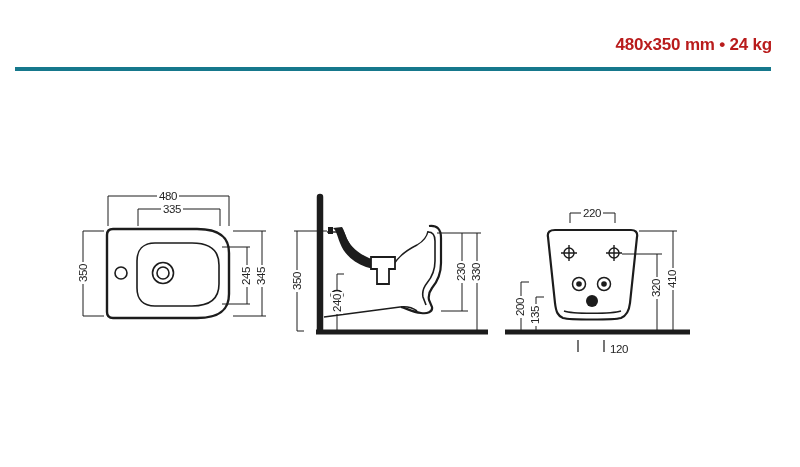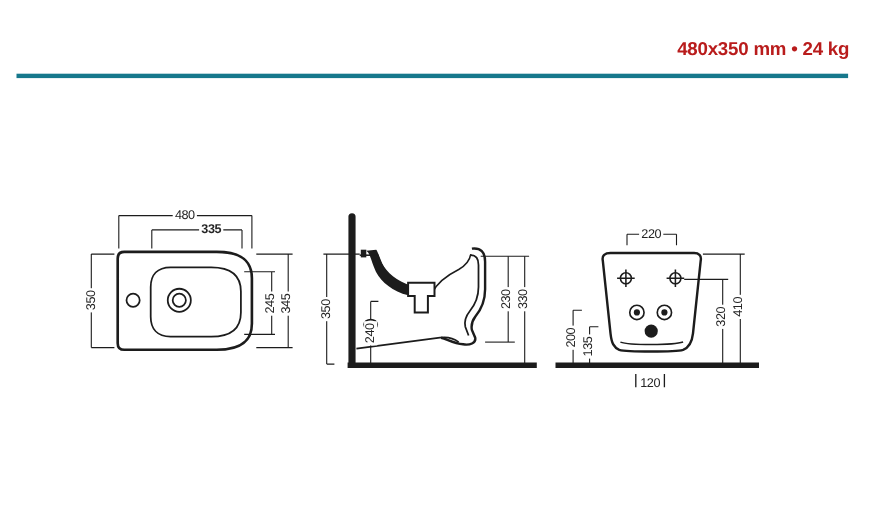--- a/index.html
+++ b/index.html
@@ -86,30 +86,30 @@
         <path d="M536,297 V331 M536,297 H544"></path>
         <path d="M622,254 H662 M657,254 V331"></path>
         <path d="M639,231 H677 M673,231 V331"></path>
         <path stroke-width="1.2" d="M578,340 V352 M604,340 V352"></path>
       </g>
       <path stroke-width="5" d="M505,332 H690"></path>
     </g>
   </svg>
 
   <div class="dim-label" style="left:168px;top:196px;">480</div>
-  <div class="dim-label" style="left:192px;top:209px;font-weight:bold;">335</div>
+  <div class="dim-label" style="left:172px;top:209px;">335</div>
   <div class="dim-label v" style="left:83px;top:273px;">350</div>
   <div class="dim-label v" style="left:246px;top:276px;">245</div>
   <div class="dim-label v" style="left:261px;top:276px;">345</div>
 
   <div class="dim-label v" style="left:297px;top:281px;">350</div>
   <div class="dim-label v" style="left:337px;top:303px;">240</div>
   <div class="dim-label v" style="left:461px;top:272px;">230</div>
   <div class="dim-label v" style="left:476px;top:272px;">330</div>
 
   <div class="dim-label" style="left:592px;top:213px;">220</div>
   <div class="dim-label v" style="left:520px;top:307px;">200</div>
   <div class="dim-label v" style="left:535px;top:315px;">135</div>
   <div class="dim-label v" style="left:656px;top:288px;">320</div>
   <div class="dim-label v" style="left:672px;top:279px;">410</div>
-  <div class="dim-label" style="left:591px;top:349px;text-align:center;">120</div>
+  <div class="dim-label" style="left:619px;top:349px;text-align:center;">120</div>
 
 </div>
 
 </body></html>

